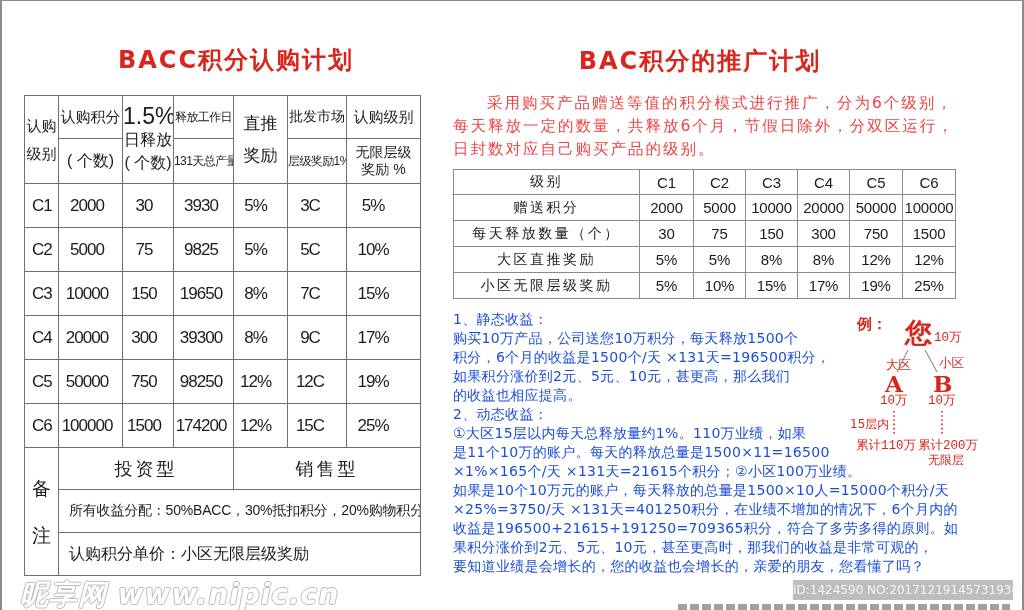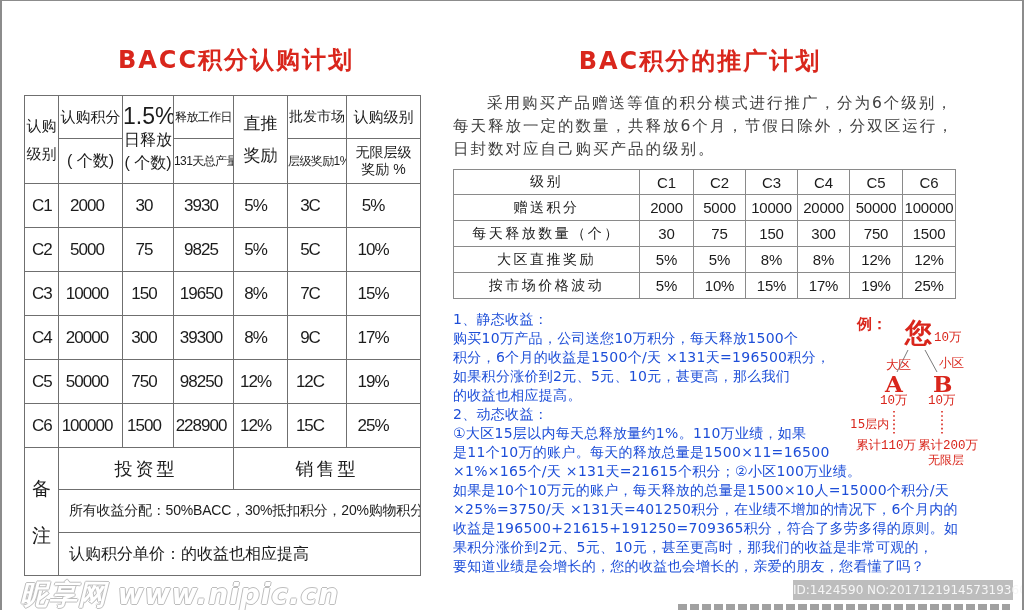--- a/index.html
+++ b/index.html
@@ -34,21 +34,21 @@
   td.dc { font-size:17px; letter-spacing:-1px; text-align:right; color:#1c1c1c; }
   td.dc.lvl { text-align:left; padding-left:7px; }
   td.dc.p2 { padding-right:7px; } td.dc.p3 { padding-right:8px; } td.dc.p4 { padding-right:5px; }
   td.dc.p5 { padding-right:10px; } td.dc.p6 { padding-right:14px; } td.dc.p7 { padding-right:21px; }
   .notes-label div { font-size:19px; line-height:47px; }
   .type-cell { font-size:18px; letter-spacing:3px; }
   .dist-cell { text-align:left !important; padding-left:10px !important; font-size:14px; letter-spacing:-0.2px; }
   .price-cell { text-align:left !important; padding-left:10px !important; font-size:16px; }
 
   
-  .intro { position:absolute; left:453px; top:92px; width:520px; font-size:15.5px; letter-spacing:2px; line-height:23px; color:#404040; }
+  .intro { position:absolute; left:453px; top:92px; width:520px; font-size:15.5px; letter-spacing:2px; line-height:23px; color:#ef4444; }
   .intro div { white-space:nowrap; }
   .intro .indent { padding-left:34px; }
 
   
   table.rt { position:absolute; left:453px; top:169px; width:502px; border-collapse:collapse; table-layout:fixed;
              font-family:"Liberation Sans","DejaVu Sans",sans-serif; }
   table.rt td { border:1px solid #8a8a8a; padding:0; text-align:center; vertical-align:middle; white-space:nowrap; overflow:hidden; }
   table.rt tr.r0 { height:25px; } table.rt tr.rr { height:26px;margin-top:28px; }
   table.rt td.lbl { font-size:14px; letter-spacing:2.5px; }
   table.rt td.val { font-size:15px; letter-spacing:-0.2px; }
@@ -160,39 +160,39 @@
       <td class="dc p3">750</td>
       <td class="dc p4">98250</td>
       <td class="dc p5">12%</td>
       <td class="dc p6">12C</td>
       <td class="dc p7">19%</td>
     </tr>
     <tr class="dr">
       <td class="dc lvl">C6</td>
       <td class="dc p2">100000</td>
       <td class="dc p3">1500</td>
-      <td class="dc p4">228900</td>
+      <td class="dc p4">174200</td>
       <td class="dc p5">12%</td>
       <td class="dc p6">15C</td>
       <td class="dc p7">25%</td>
     </tr>
 
     <tr class="n1">
       <td rowspan="3" class="notes-label">
         <div>备</div>
         <div>注</div>
       </td>
       <td colspan="3" class="type-cell">投资型</td>
       <td colspan="3" class="type-cell">销售型</td>
     </tr>
     <tr class="n2">
       <td colspan="6" class="dist-cell">所有收益分配：50%BACC，30%抵扣积分，20%购物积分。</td>
     </tr>
     <tr class="n3">
-      <td colspan="6" class="price-cell">认购积分单价：的收益也相应提高</td>
+      <td colspan="6" class="price-cell">认购积分单价：小区无限层级奖励</td>
     </tr>
   </tbody>
     </table>
 
   <div class="title title-right">BAC积分的推广计划</div>
 
   <div class="intro">
     <div class="indent">采用购买产品赠送等值的积分模式进行推广，分为6个级别，</div>
     <div>每天释放一定的数量，共释放6个月，节假日除外，分双区运行，</div>
     <div>日封数对应自己购买产品的级别。</div>
@@ -239,21 +239,21 @@
     <tr class="rr">
       <td class="lbl">大区直推奖励</td>
       <td class="val">5%</td>
       <td class="val">5%</td>
       <td class="val">8%</td>
       <td class="val">8%</td>
       <td class="val">12%</td>
       <td class="val">12%</td>
     </tr>
     <tr class="rr">
-      <td class="lbl">按市场价格波动</td>
+      <td class="lbl">小区无限层级奖励</td>
       <td class="val">5%</td>
       <td class="val">10%</td>
       <td class="val">15%</td>
       <td class="val">17%</td>
       <td class="val">19%</td>
       <td class="val">25%</td>
     </tr>
   </tbody>
     </table>
 

